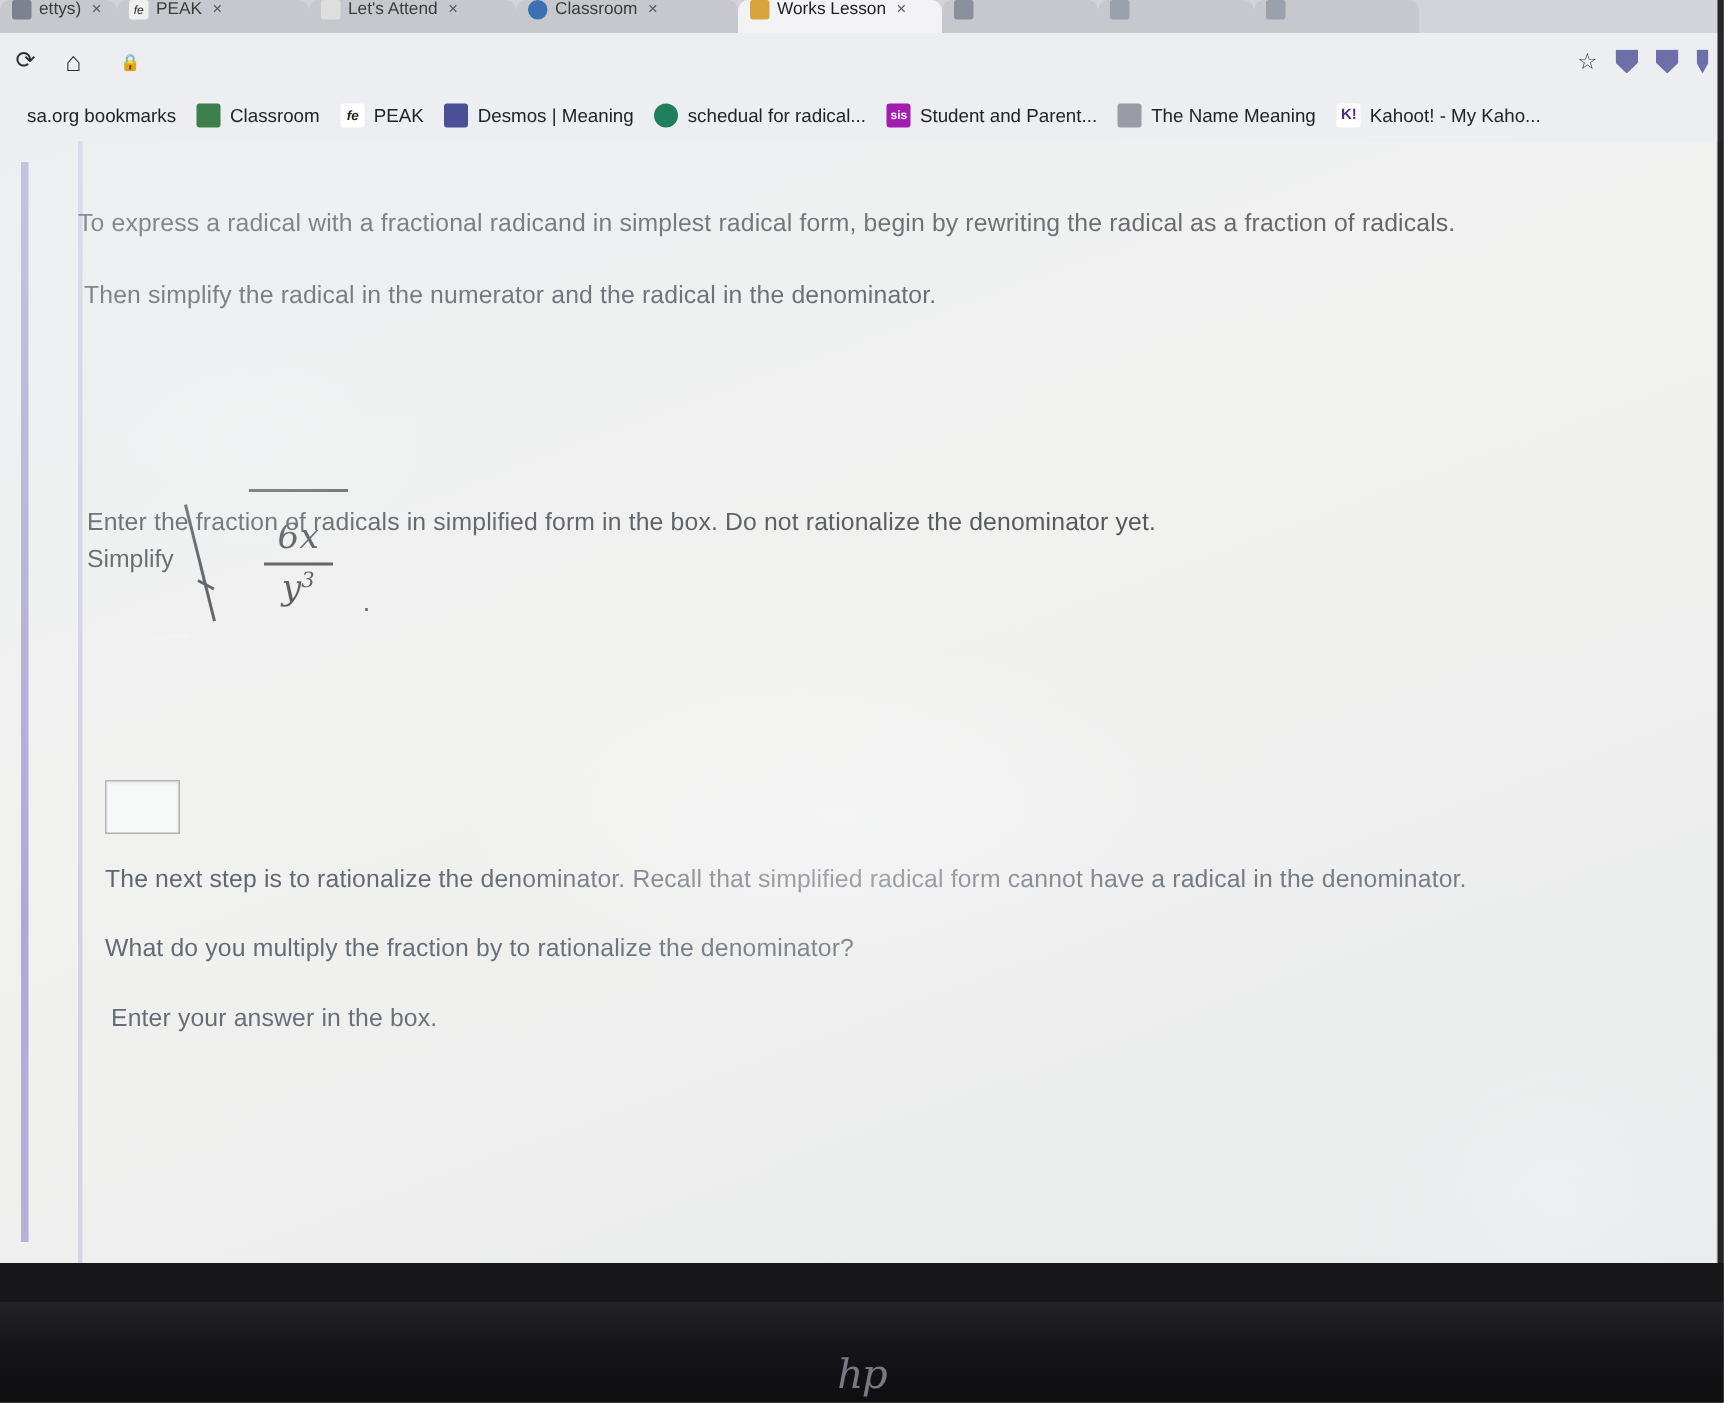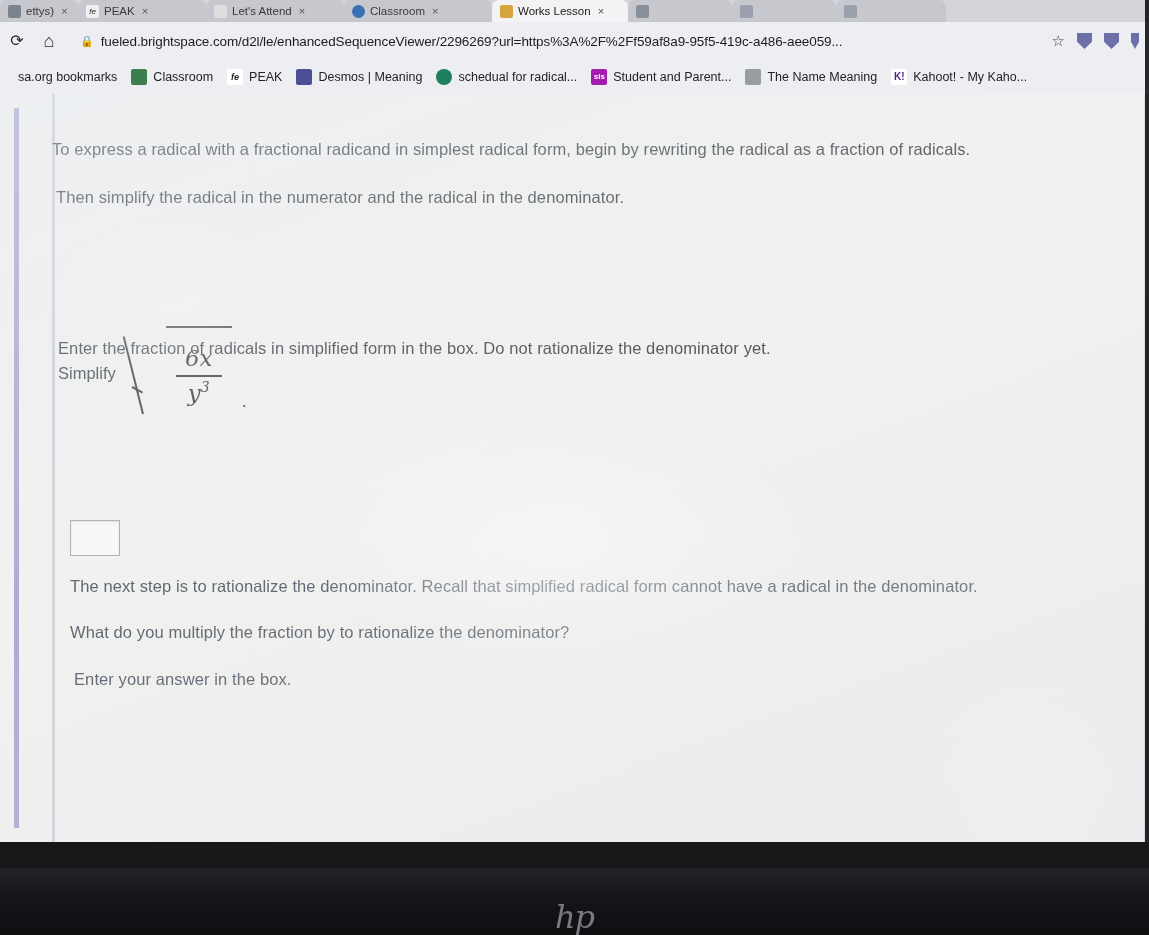--- a/index.html
+++ b/index.html
@@ -32,21 +32,21 @@
     width: 1149px;
     height: 22px;
     background: #d3d4d9;
     display: flex;
     align-items: flex-end;
     overflow: hidden;
   }
   .tab {
     height: 22px;
     display: flex;
-    align-items: center;
+    align-items: flex-start;
     gap: 5px;
     padding: 0 8px;
     font-size: 11.5px;
     color: #3b3b3b;
     background: #c6c8ce;
     border-top-left-radius: 7px;
     border-top-right-radius: 7px;
     box-sizing: border-box;
     white-space: nowrap;
     overflow: hidden;
@@ -297,21 +297,21 @@
     position: absolute;
     left: 50%;
     transform: translateX(-50%);
     bottom: 2px;
     width: 58px;
     height: 34px;
     border-radius: 50%;
     color: #8a8d96;
     font-family: "DejaVu Serif", serif;
     font-style: italic;
-    font-size: 32px;
+    font-size: 27px;
     text-align: center;
     line-height: 36px;
     letter-spacing: -1px;
     opacity: .85;
   }
   .right-edge {
     position: absolute;
     right: 0; top: 0;
     width: 4px; height: 842px;
     background: #121215;
@@ -367,21 +367,20 @@
       <span class="favicon" style="background:#9aa0ac"></span>
       <span class="tlabel"></span>
     </div>
   </div>
 
   <div class="toolbar">
     <span class="tb-icon">⟳</span>
     <span class="tb-icon" style="font-size:18px">⌂</span>
     <div class="omnibox">
       <span class="lock-glyph">🔒</span>
-      <span class="url">fueled.brightspace.com/d2l/le/enhancedSequenceViewer/2296269?url=https%3A%2F%2Ff59af8a9-95f5-419c-a486-aee059...</span>
     </div>
     <div class="tb-right">
       <span class="star">☆</span>
       <span class="shield"></span>
       <span class="shield"></span>
       <span class="shield" style="width:8px;background:#6d6fa8"></span>
     </div>
   </div>
 
   <div class="bookmarks">

